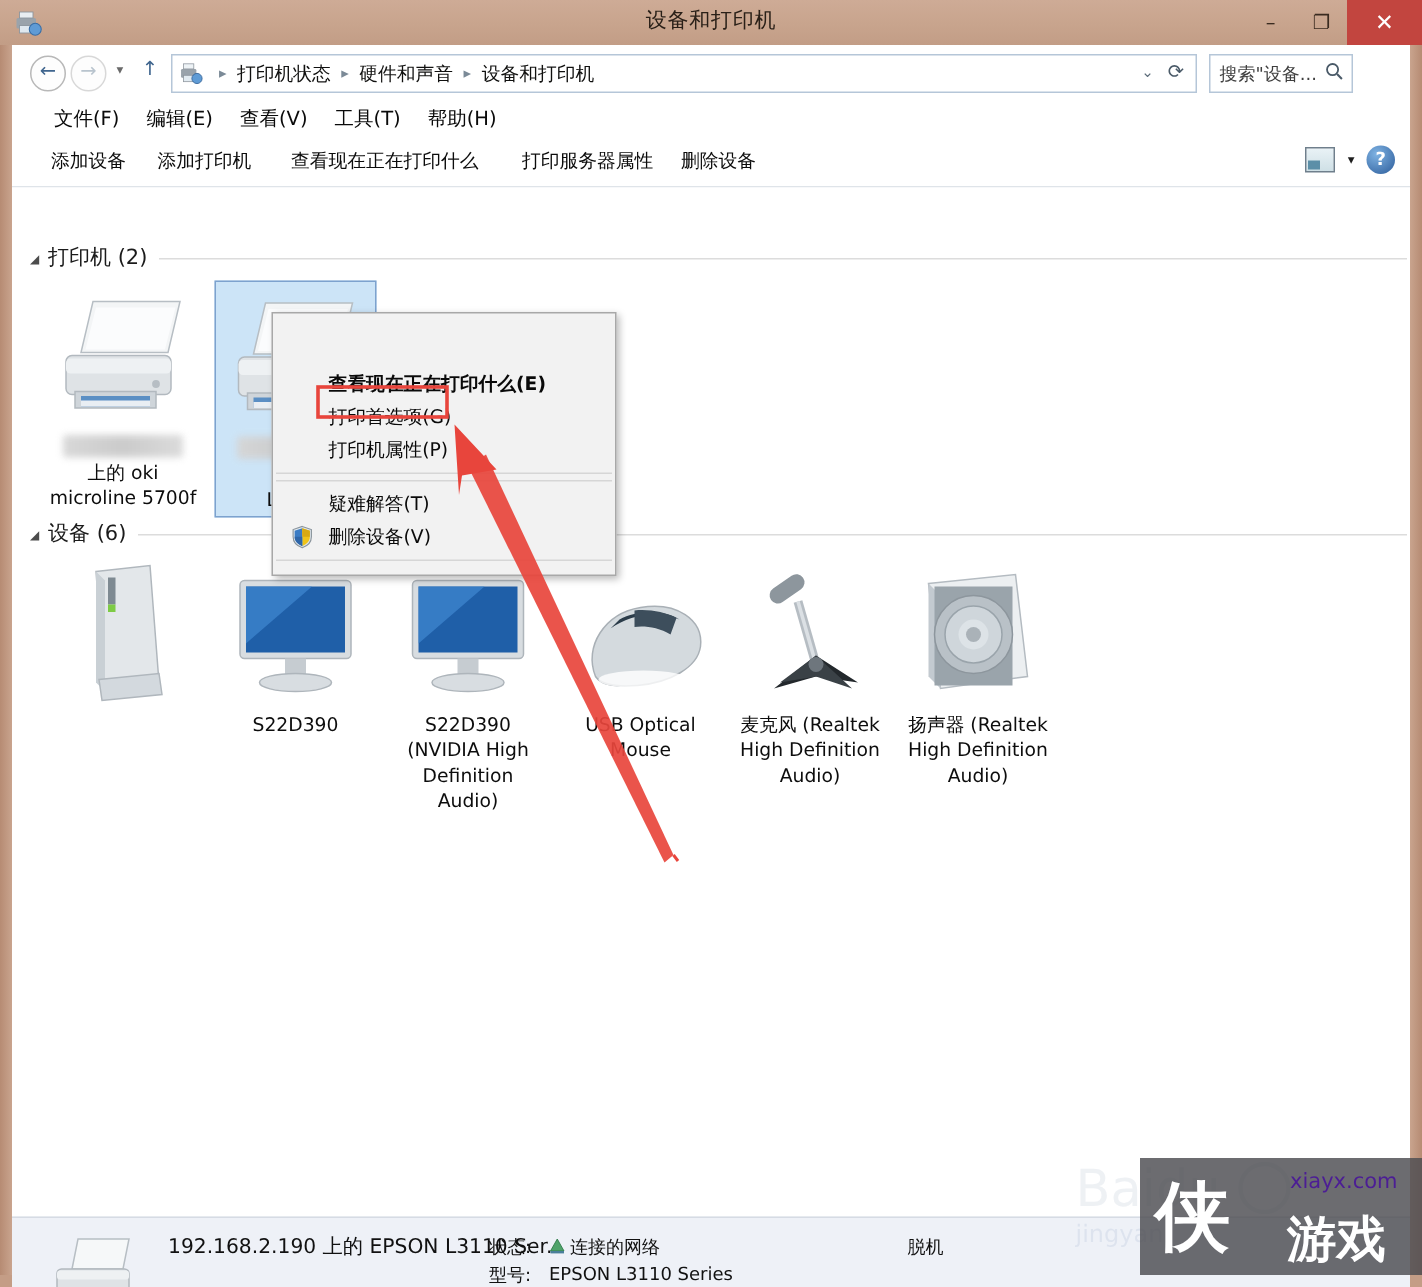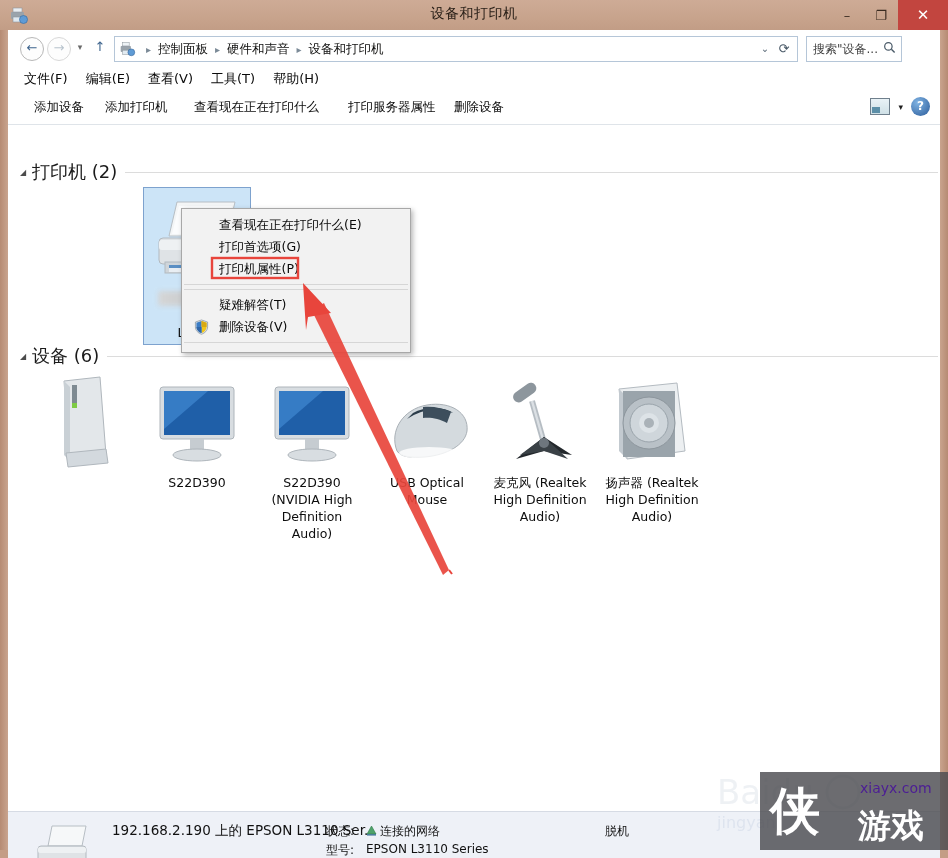--- a/index.html
+++ b/index.html
@@ -54,56 +54,56 @@
     color:#5b6b79;font-size:10px;line-height:16px;}
   .refresh{position:absolute;right:4px;top:3px;width:18px;height:18px;text-align:center;
     color:#4a5a68;font-size:13px;line-height:18px;}
   .searchbox{position:absolute;left:798px;top:6px;width:94px;height:24px;
     border:1px solid #b5c6d8;background:#fff;}
   .search-ph{position:absolute;left:6px;top:4px;font-size:12px;color:#3f3f3f;}
   .search-ico{position:absolute;right:5px;top:4px;font-size:12px;color:#4a5a68;}
 
   
   .menubar{position:absolute;left:0;top:36px;width:932px;height:26px;background:#fff;
-    display:flex;align-items:center;padding-left:16px;box-sizing:border-box;}
+    display:flex;align-items:center;padding-left:28px;box-sizing:border-box;}
   .menuitem{font-size:13px;color:#0a0a0a;margin-right:18px;}
 
   
   .cmdbar{position:absolute;left:0;top:62px;width:932px;height:32px;
     background:#fff;border-bottom:1px solid #dfe4e9;}
   .cmditem{position:absolute;top:7px;font-size:12.5px;color:#0c0c0c;}
   .cmd-right{position:absolute;right:10px;top:5px;display:flex;align-items:center;gap:8px;}
   .pane-ico{width:18px;height:15px;border:1px solid #6f7f8c;background:linear-gradient(180deg,#e9f2f6,#cfe0e6);
     position:relative;}
   .pane-ico:after{content:"";position:absolute;left:1px;bottom:1px;width:8px;height:6px;background:#5c8fa8;}
   .caret{font-size:9px;color:#1d1d1d;}
   .help-ico{width:19px;height:19px;border-radius:50%;
     background:radial-gradient(circle at 35% 30%,#7fb3e3,#2c5c9a);
     color:#fff;font-size:12px;line-height:19px;text-align:center;font-weight:bold;}
 
   
   .content{position:absolute;left:0;top:95px;width:932px;height:686px;background:#fff;overflow:hidden;}
   .grouphdr{position:absolute;height:18px;display:flex;align-items:center;}
   .gtri{width:12px;font-size:8px;color:#4c4c4c;}
-  .gtitle{font-size:18px;color:#1b1b1b;padding-right:8px;}
+  .gtitle{font-size:14px;color:#1b1b1b;padding-right:8px;}
   .gline{flex:1;height:1px;background:#dcdcdc;}
 
   .tile{position:absolute;width:108px;text-align:center;}
   .tile.sel{background:#cce4f7;border:1px solid #7da2ce;box-sizing:border-box;}
   .tile-ico{height:100px;display:flex;align-items:flex-end;justify-content:center;}
   .tile-lbl{font-size:12.5px;line-height:17px;color:#0d0d0d;padding:3px 2px 0;}
   .blurbar{display:block;height:15px;margin:0 12px 1px;border-radius:2px;
     background:linear-gradient(90deg,#d6d6d6,#c9c9c9,#d9d9d9);filter:blur(2.5px);opacity:.95;}
 
   
   .ctxmenu{position:absolute;left:181px;top:208px;width:228px;
     background:#f2f2f2;border:1px solid #a8a8a8;box-shadow:2px 2px 5px rgba(0,0,0,.28);z-index:40;}
   .ctxitem{height:22px;display:flex;align-items:center;padding-left:37px;
     font-size:12.5px;color:#0a0a0a;box-sizing:border-box;position:relative;}
-  .ctxitem.bold{font-weight:normal;}
+  .ctxitem.bold{font-weight:bold;margin-top:31px;}
   .ctxsep{height:1px;background:#d6d6d6;margin:4px 2px;}
   .ctx-shield{position:absolute;left:12px;top:3px;width:15px;height:16px;}
   .ctx-pad{height:5px;}
 
   
   .annot{position:absolute;left:0;top:0;width:948px;height:858px;z-index:60;pointer-events:none;}
 
   
   .statusbar{position:absolute;left:0;top:781px;width:932px;height:71px;
     background:#eef1f7;border-top:1px solid #d6dbe4;}
@@ -156,21 +156,21 @@
 
       <div class="addrbox">
         <svg class="addr-ico" viewBox="0 0 20 20">
           <rect x="2" y="7" width="12" height="7" rx="1" fill="#9aa3ab"></rect>
           <rect x="4" y="3" width="8" height="4" fill="#eef3f6" stroke="#8d959d" stroke-width=".6"></rect>
           <rect x="4" y="12" width="8" height="5" fill="#e2ebf1" stroke="#8d959d" stroke-width=".6"></rect>
           <circle cx="14.5" cy="14.5" r="4" fill="#5f9bd5" stroke="#36659a" stroke-width=".7"></circle>
         </svg>
         <div class="crumbs">
           <span class="sep">▸</span>
-          <span class="crumb">控制面板</span>
+          <span class="crumb">打印机状态</span>
           <span class="sep">▸</span>
           <span class="crumb">硬件和声音</span>
           <span class="sep">▸</span>
           <span class="crumb">设备和打印机</span>
         </div>
         <div class="addr-drop">⌄</div>
         <div class="refresh">⟳</div>
       </div>
 
       <div class="searchbox">
@@ -204,20 +204,39 @@
     </div>
 
     <div class="content">
 
       <div class="grouphdr" style="left:12px;top:38px;width:918px;">
         <span class="gtri">◢</span>
         <span class="gtitle">打印机 (2)</span>
         <span class="gline"></span>
       </div>
 
+      <div class="tile" style="left:20px;top:62px;">
+        <div class="tile-ico">
+          <svg width="96" height="92" viewBox="0 0 96 92">
+            <polygon points="28,6 86,6 78,40 20,40" fill="#f3f5f6" stroke="#b7bec4" stroke-width="1"></polygon>
+            <polygon points="30,10 83,10 76,38 23,38" fill="#fbfcfd"></polygon>
+            <rect x="10" y="42" width="70" height="26" rx="4" fill="#dfe3e6" stroke="#b2b9bf"></rect>
+            <rect x="10" y="44" width="70" height="10" rx="3" fill="#eef1f3"></rect>
+            <circle cx="70" cy="61" r="2.6" fill="#b7bec4"></circle>
+            <rect x="16" y="66" width="54" height="11" fill="#cfd5da" stroke="#b2b9bf"></rect>
+            <rect x="20" y="69" width="46" height="7" fill="#5b8fc4"></rect>
+            <rect x="20" y="72" width="46" height="4" fill="#e9eef3"></rect>
+          </svg>
+        </div>
+        <div class="tile-lbl">
+          <span class="blurbar"></span>
+          <div>上的  oki</div>
+          <div>microline 5700f</div>
+        </div>
+      </div>
 
       <div class="tile sel" style="left:135px;top:62px;height:158px;">
         <div class="tile-ico">
           <svg width="96" height="92" viewBox="0 0 96 92">
             <polygon points="28,6 86,6 78,40 20,40" fill="#f3f5f6" stroke="#b7bec4" stroke-width="1"></polygon>
             <polygon points="30,10 83,10 76,38 23,38" fill="#fbfcfd"></polygon>
             <rect x="10" y="42" width="70" height="26" rx="4" fill="#dfe3e6" stroke="#b2b9bf"></rect>
             <rect x="10" y="44" width="70" height="10" rx="3" fill="#eef1f3"></rect>
             <circle cx="70" cy="61" r="2.6" fill="#b7bec4"></circle>
             <rect x="16" y="66" width="54" height="11" fill="#cfd5da" stroke="#b2b9bf"></rect>

